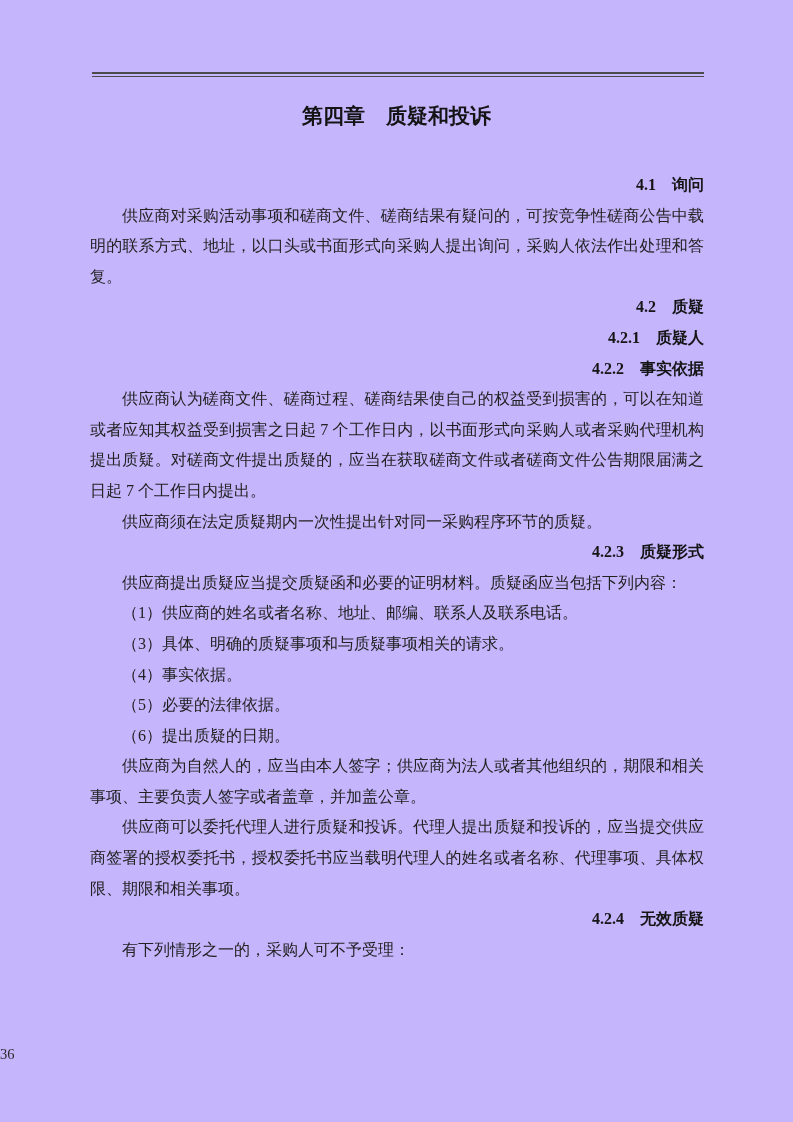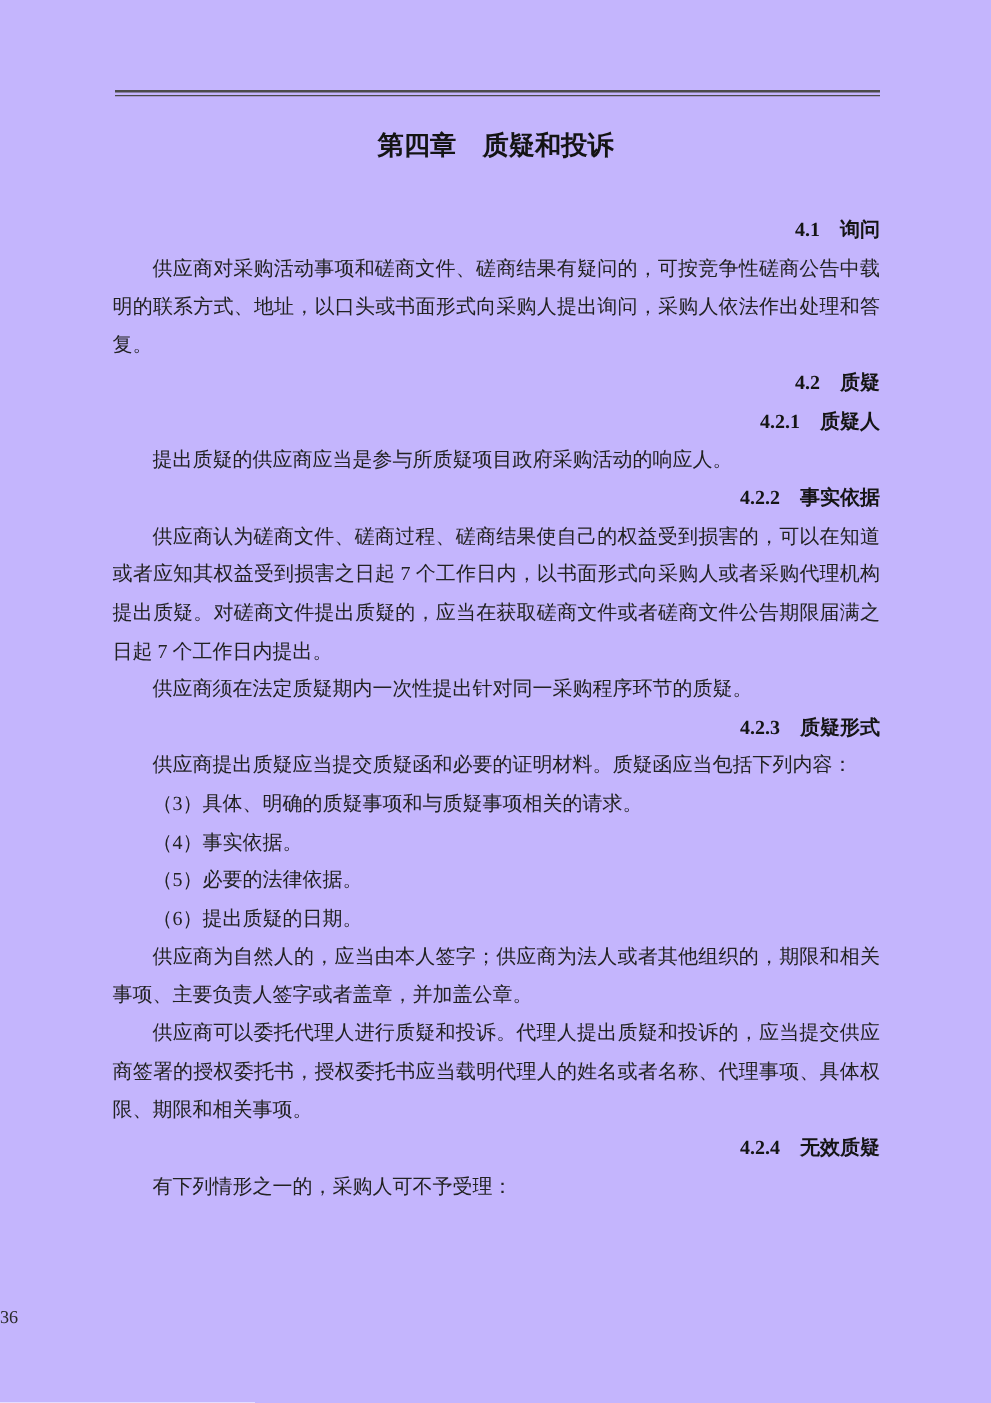--- a/index.html
+++ b/index.html
@@ -70,26 +70,26 @@
 
   <div class="header-rule"></div>
 
   <div class="chapter-title">第四章　质疑和投诉</div>
 
   <div class="doc-body">
     <p class="heading">4.1　询问</p>
     <p class="para">供应商对采购活动事项和磋商文件、磋商结果有疑问的，可按竞争性磋商公告中载明的联系方式、地址，以口头或书面形式向采购人提出询问，采购人依法作出处理和答复。</p>
     <p class="heading">4.2　质疑</p>
     <p class="heading">4.2.1　质疑人</p>
-    <p class="para">提出质疑的供应商应当是参与所质疑项目政府采购活动的响应人。</p>
     <p class="heading">4.2.2　事实依据</p>
     <p class="para">供应商认为磋商文件、磋商过程、磋商结果使自己的权益受到损害的，可以在知道或者应知其权益受到损害之日起 7 个工作日内，以书面形式向采购人或者采购代理机构提出质疑。对磋商文件提出质疑的，应当在获取磋商文件或者磋商文件公告期限届满之日起 7 个工作日内提出。</p>
     <p class="para">供应商须在法定质疑期内一次性提出针对同一采购程序环节的质疑。</p>
     <p class="heading">4.2.3　质疑形式</p>
     <p class="para">供应商提出质疑应当提交质疑函和必要的证明材料。质疑函应当包括下列内容：</p>
+    <p class="para">（1）供应商的姓名或者名称、地址、邮编、联系人及联系电话。</p>
     <p class="para">（3）具体、明确的质疑事项和与质疑事项相关的请求。</p>
     <p class="para">（4）事实依据。</p>
     <p class="para">（5）必要的法律依据。</p>
     <p class="para">（6）提出质疑的日期。</p>
     <p class="para">供应商为自然人的，应当由本人签字；供应商为法人或者其他组织的，期限和相关事项、主要负责人签字或者盖章，并加盖公章。</p>
     <p class="para">供应商可以委托代理人进行质疑和投诉。代理人提出质疑和投诉的，应当提交供应商签署的授权委托书，授权委托书应当载明代理人的姓名或者名称、代理事项、具体权限、期限和相关事项。</p>
     <p class="heading">4.2.4　无效质疑</p>
     <p class="para">有下列情形之一的，采购人可不予受理：</p>
   </div>
 

